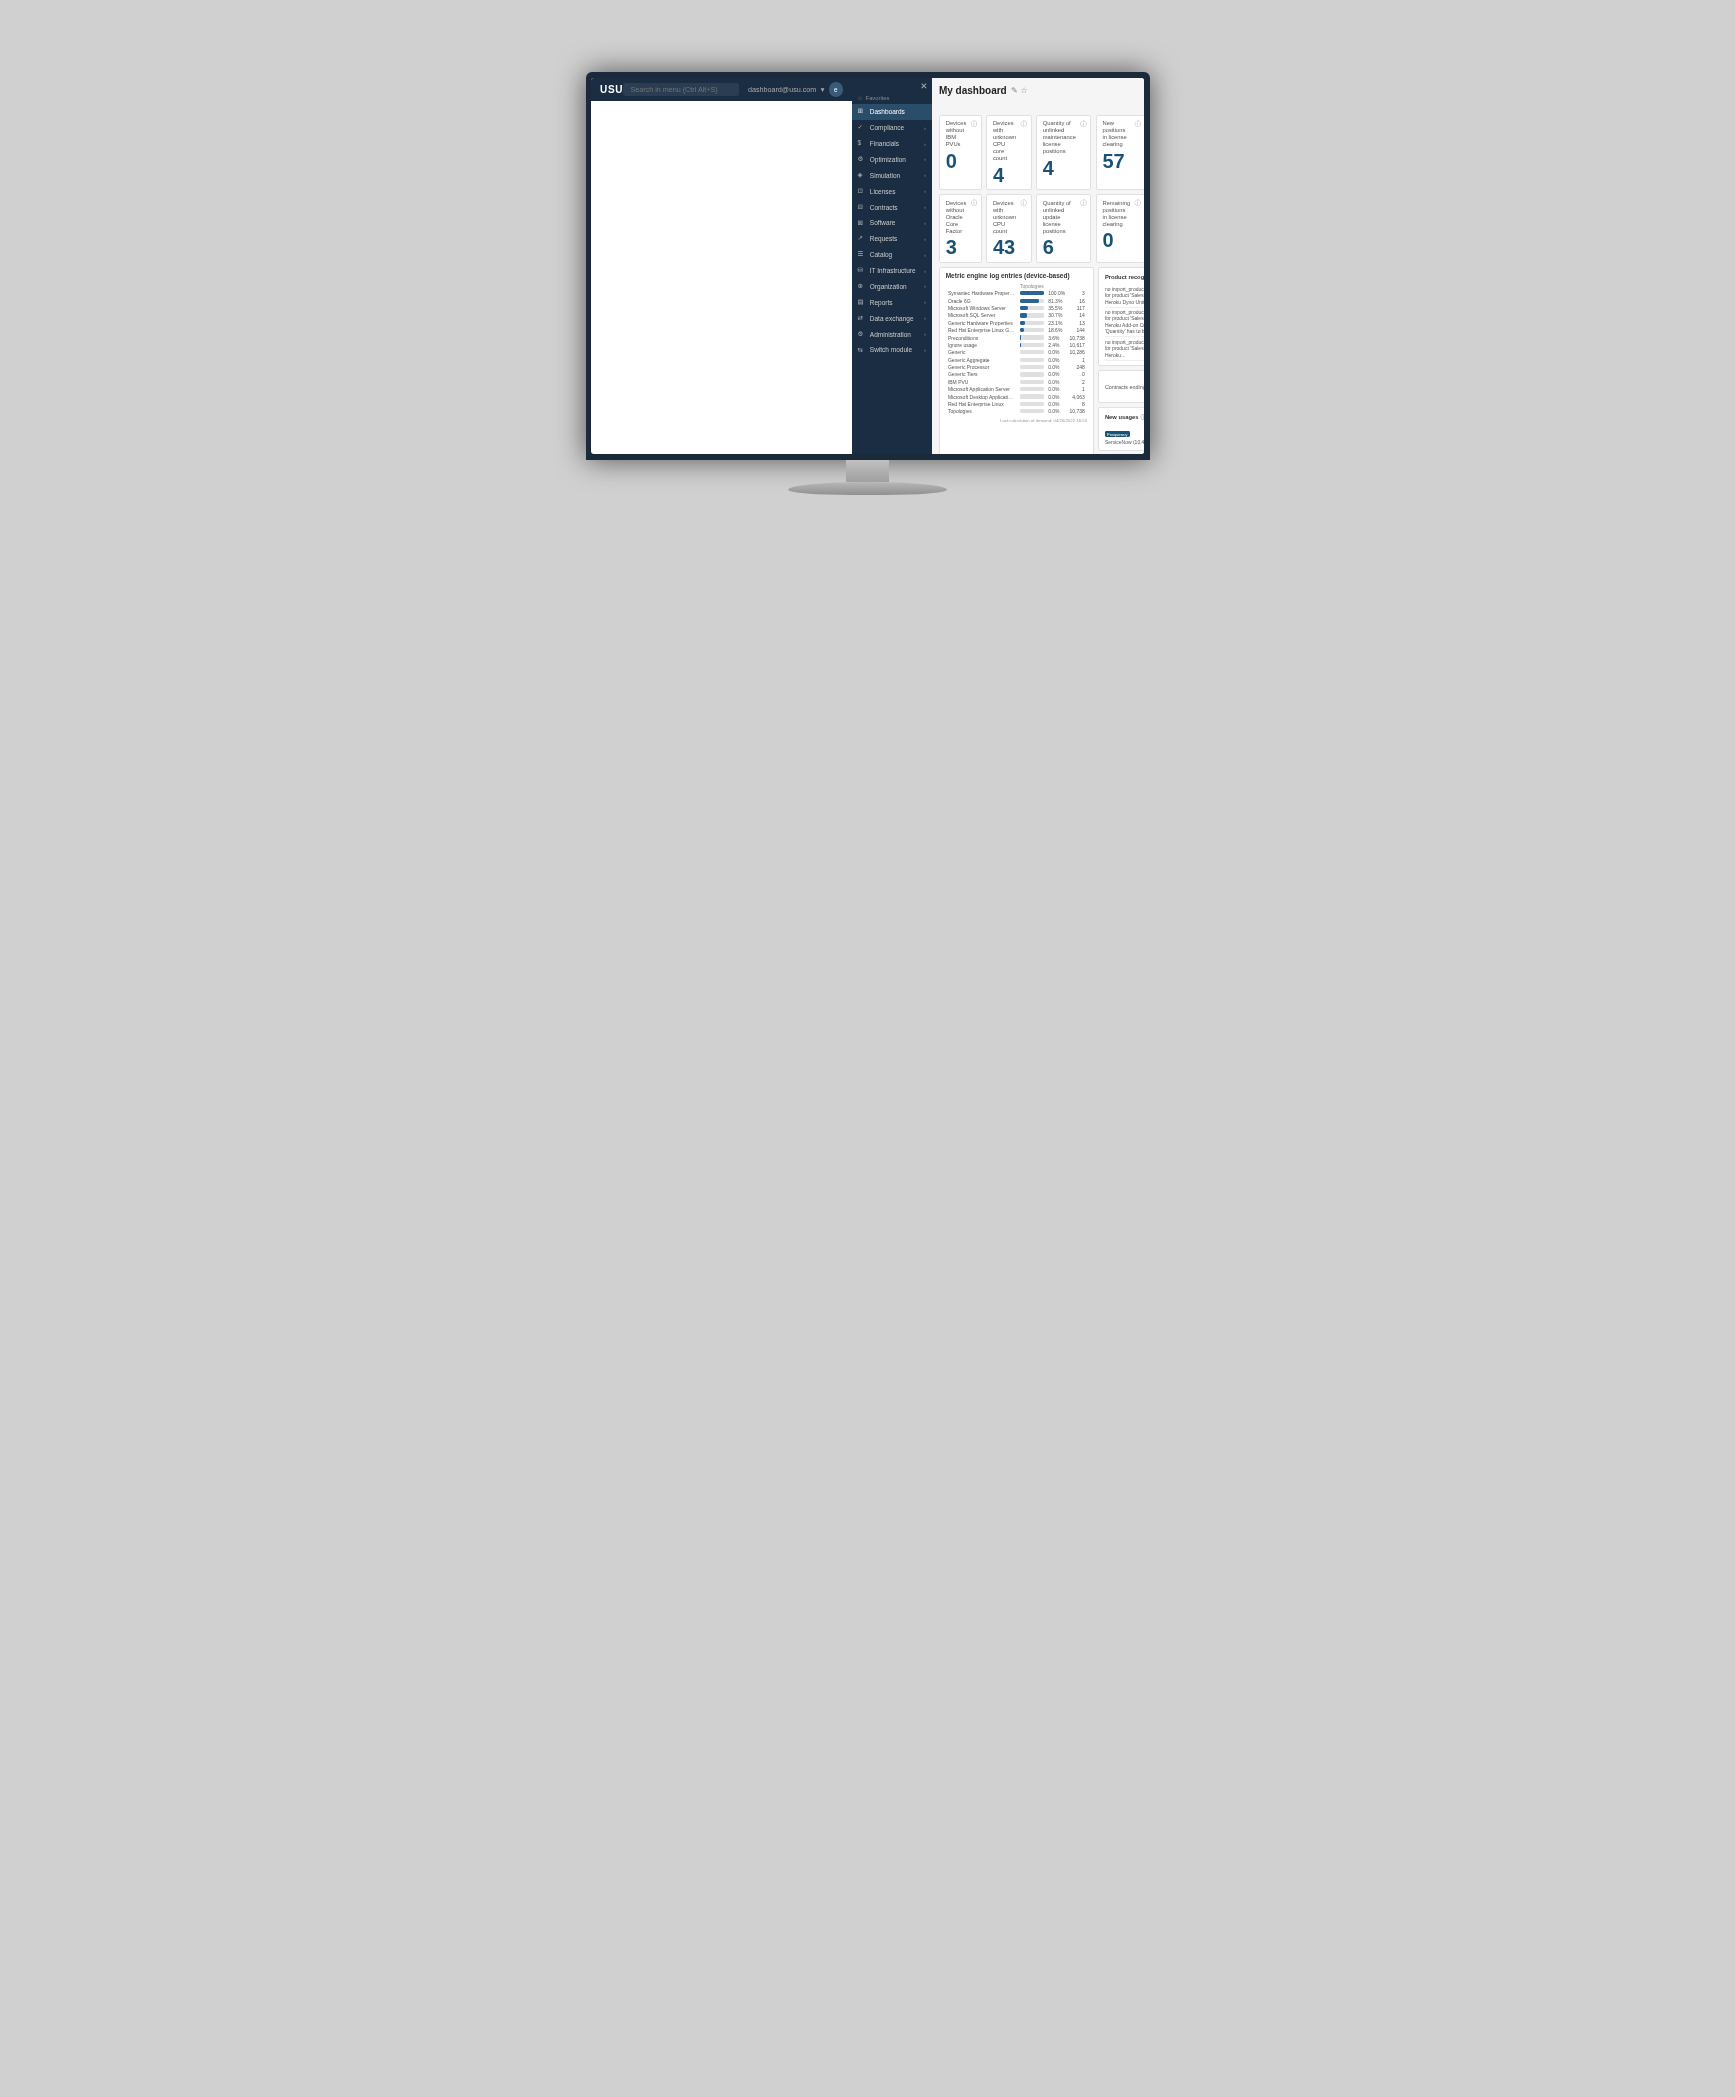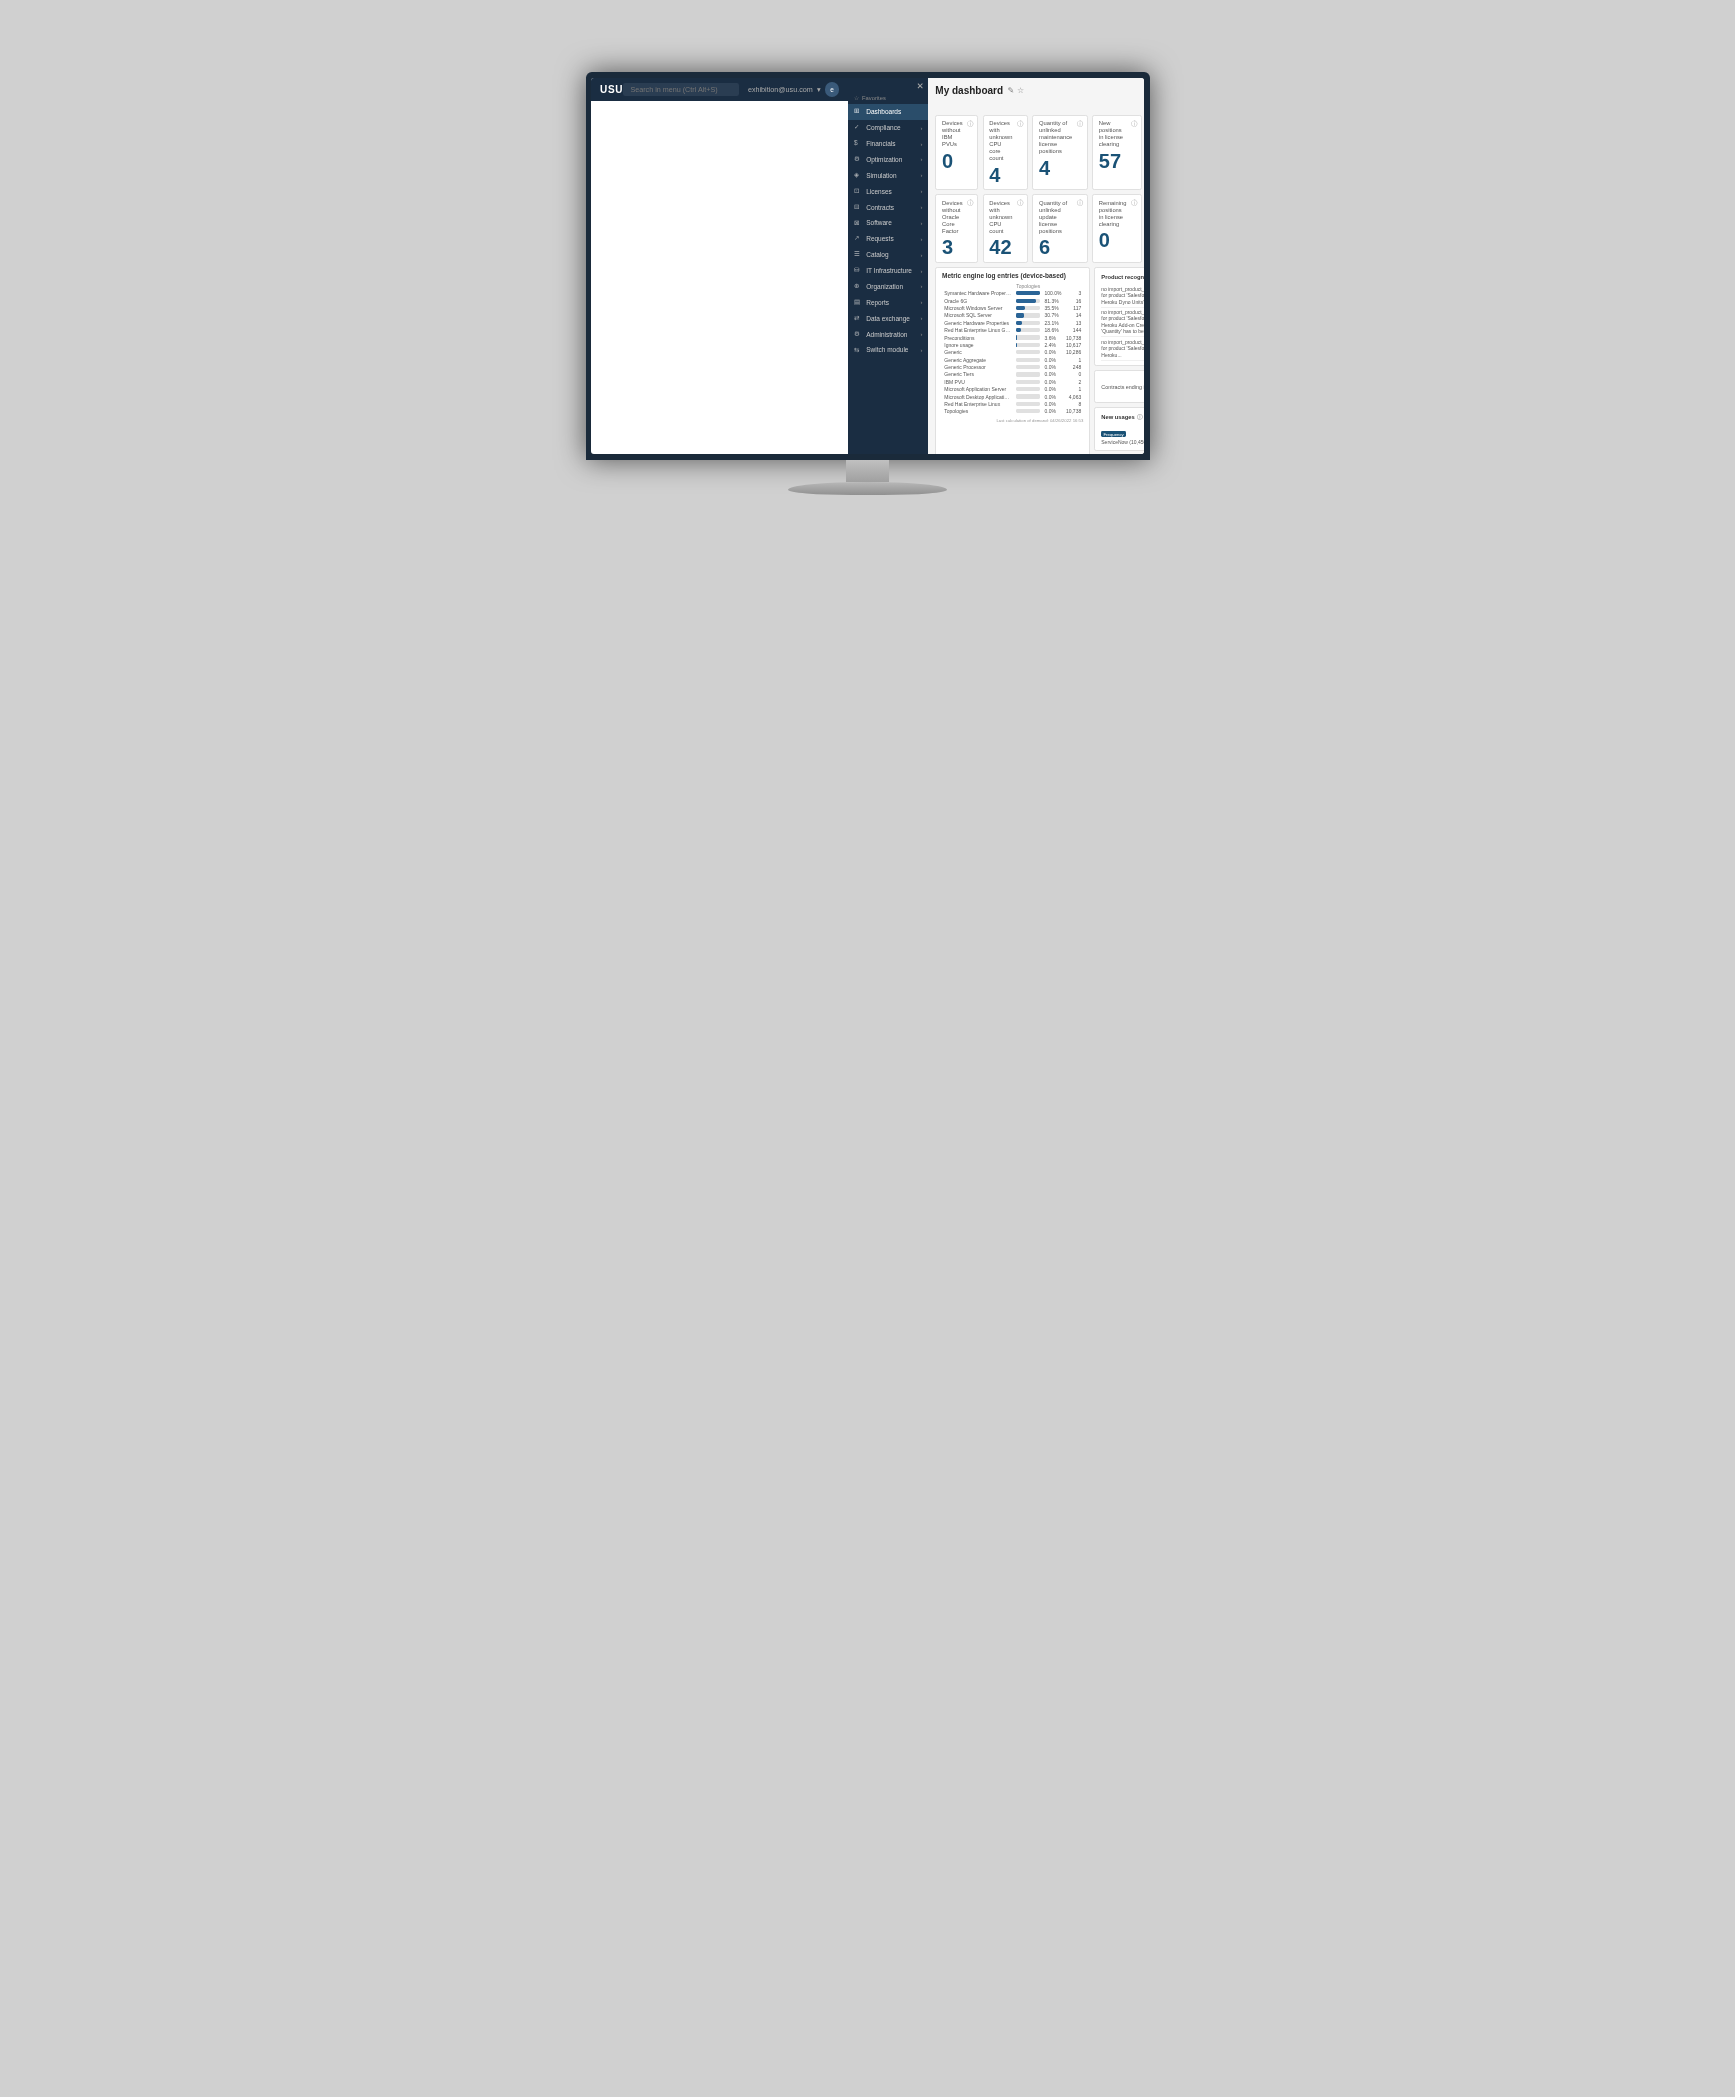--- a/index.html
+++ b/index.html
@@ -351,21 +351,21 @@
 <body>
 
 <div class="monitor-wrapper">
   <div class="monitor-screen">
     <div class="app-window">
 
       <div class="top-bar">
         <span class="logo">USU</span>
         <input class="search-bar" type="text" placeholder="Search in menu (Ctrl Alt+S)" style="">
         <div class="user-area">
-          <span>exhibition@usu.com</span>
+          <span>dashboard@usu.com</span>
           <span>▾</span>
           <div class="avatar">e</div>
         </div>
       </div>
 
       <div class="main-layout">
 
         <div class="sidebar">
           <div class="sidebar-close">
             <span>✕</span>
@@ -490,21 +490,21 @@
     <div class="widget-value">57</div>
   </div>
               <div class="widget-card">
     <span class="widget-info">ⓘ</span>
     <div class="widget-title">Devices without Oracle Core Factor</div>
     <div class="widget-value">3</div>
   </div>
               <div class="widget-card">
     <span class="widget-info">ⓘ</span>
     <div class="widget-title">Devices with unknown CPU count</div>
-    <div class="widget-value">42</div>
+    <div class="widget-value">43</div>
   </div>
               <div class="widget-card">
     <span class="widget-info">ⓘ</span>
     <div class="widget-title">Quantity of unlinked update license positions</div>
     <div class="widget-value">6</div>
   </div>
               <div class="widget-card">
     <span class="widget-info">ⓘ</span>
     <div class="widget-title">Remaining positions in license clearing</div>
     <div class="widget-value">0</div>

